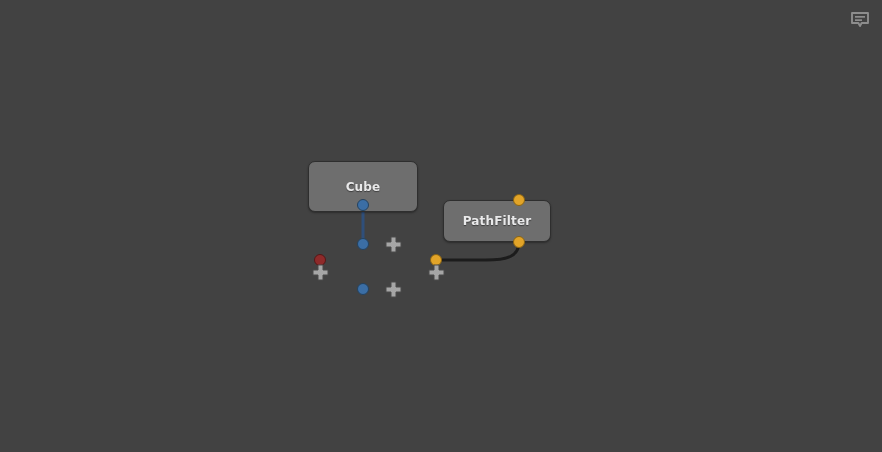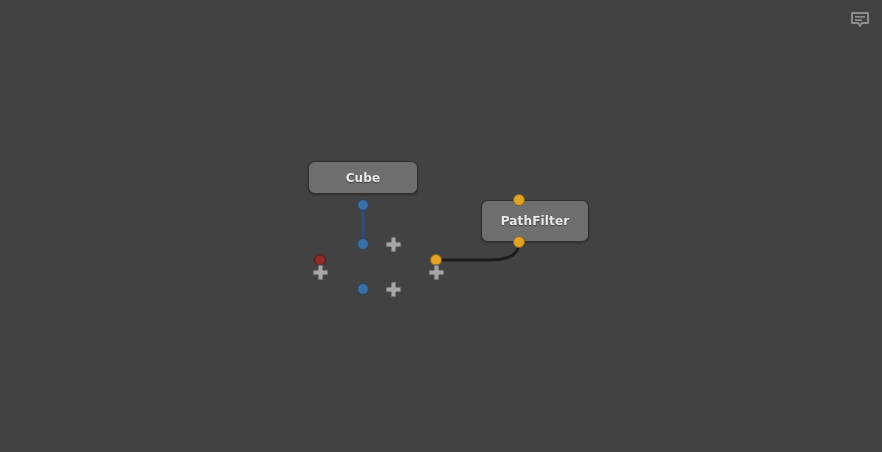--- a/index.html
+++ b/index.html
@@ -110,28 +110,28 @@
 </head>
 <body>
 
 <div id="graph-canvas">
 
   <svg id="wire-layer" viewBox="0 0 882 452" xmlns="http://www.w3.org/2000/svg">
     <path id="wire-0" fill="none" stroke-width="3" stroke-linecap="round" d="M 363 205 L 363 244" stroke="#2f4f7a"></path>
     <path id="wire-1" fill="none" stroke-width="3" stroke-linecap="round" d="M 436 260 L 486 260 C 508 260 519 256 519 242" stroke="#1c1c1c"></path>
   </svg>
 
-  <div class="node node-plain" id="node-cube" style="left: 308px; top: 161px; width: 110px; height: 33px; background: rgb(110, 110, 110);">
+  <div class="node node-plain" id="node-cube" style="left: 308px; top: 161px; width: 110px; height: 51px; background: rgb(110, 110, 110);">
     <div class="node-inner">
       <span class="node-title">Cube</span>
     </div>
   </div>
 
 
-  <div class="node node-plain" id="node-pathfilter" style="left: 481px; top: 200px; width: 108px; height: 42px; background: rgb(110, 110, 110);">
+  <div class="node node-plain" id="node-pathfilter" style="left: 443px; top: 200px; width: 108px; height: 42px; background: rgb(110, 110, 110);">
     <div class="node-inner">
       <span class="node-title">PathFilter</span>
     </div>
   </div>
 
   <div id="port-layer">
       <div class="port port-blue" style="left: 357px; top: 199px; width: 12px; height: 12px; background: rgb(59, 110, 165);"></div>
       <div class="port port-blue" style="left: 357px; top: 238px; width: 12px; height: 12px; background: rgb(59, 110, 165);"></div>
       <div class="port port-red" style="left: 314px; top: 254px; width: 12px; height: 12px; background: rgb(142, 42, 42);"></div>
       <div class="port port-orange" style="left: 430px; top: 254px; width: 12px; height: 12px; background: rgb(226, 164, 40);"></div>

